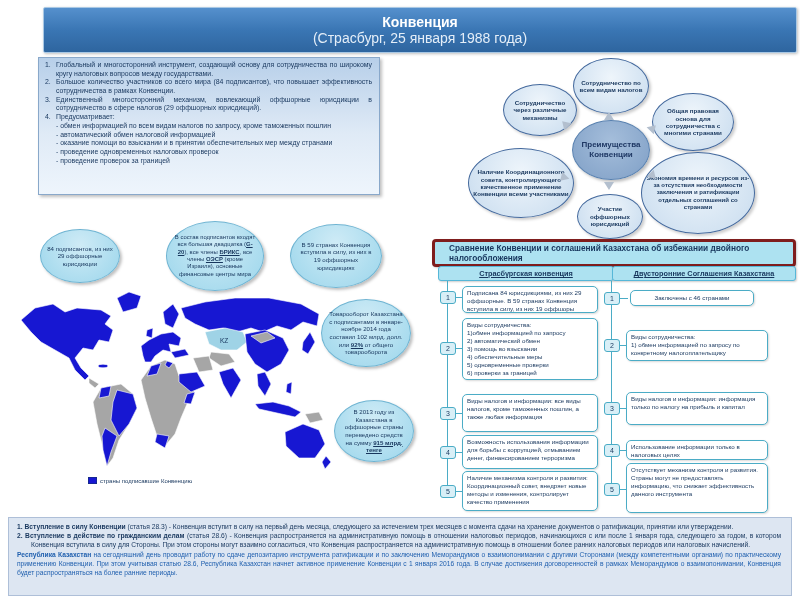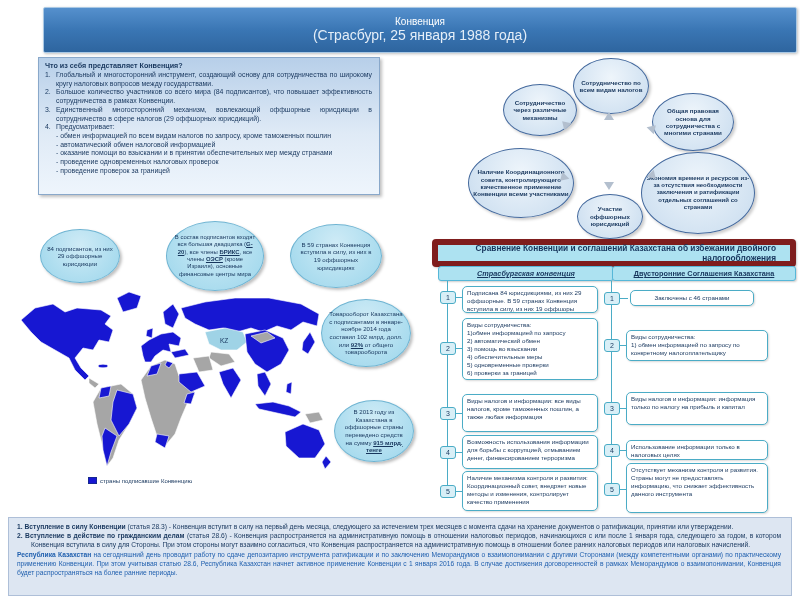--- a/index.html
+++ b/index.html
@@ -4,21 +4,21 @@
 <style>
   html,body{margin:0;padding:0;background:#ffffff;}
   .page{position:relative;width:800px;height:600px;background:#ffffff;overflow:hidden;
         font-family:"Liberation Sans",sans-serif;color:#17365d;}
 
   
   .titlebar{position:absolute;left:43px;top:7px;width:752px;height:44px;border-radius:2px;
     background:linear-gradient(180deg,#5590cd 0%,#3a76b4 50%,#2e659f 100%);
     border:1px solid #a9c8e4;box-shadow:1px 1px 3px rgba(0,0,0,.25);
     display:flex;flex-direction:column;align-items:center;justify-content:center;color:#ffffff;}
-  .t1{font-size:10px;font-weight:normal;line-height:1.15;}
+  .t1{font-size:14px;font-weight:bold;line-height:1.15;}
   .t2{font-size:12.5px;font-weight:bold;line-height:1.2;}
   .t3{font-size:14px;color:#e4eef8;line-height:1.2;}
 
   
   .about{position:absolute;left:38px;top:57px;width:342px;height:138px;box-sizing:border-box;
     background:linear-gradient(180deg,#b7cfe9 0%,#dfeaf6 55%,#eef5fc 100%);
     border:1px solid #89a8ca;box-shadow:2px 2px 3px rgba(0,0,0,.25);
     padding:3px 7px 2px 6px;font-size:6.9px;line-height:1.26;}
   .about-h{font-weight:bold;font-size:7.2px;margin-bottom:1px;}
   .pt{display:flex;text-align:justify;}
@@ -44,22 +44,22 @@
   .legend-label{font-size:6px;color:#17365d;}
 
   
   .bubble{background:radial-gradient(circle at 50% 30%,#cfebf6 0%,#a8dbee 75%,#99d2e8 100%);
     border:1px solid #6fb4d2;color:#17365d;font-size:6.1px;line-height:1.25;padding:6px;
     box-shadow:2px 2px 3px rgba(0,0,0,.25);}
   .u{font-weight:bold;text-decoration:underline;}
 
   
   .cmp-title{position:absolute;left:432px;top:239px;width:364px;height:28px;box-sizing:border-box;
-    background:#ade2f1;border:6px solid #7f1d1d;border-radius:4px;
-    display:flex;align-items:center;justify-content:center;text-align:right;
+    background:#ade2f1;border:3px solid #7f1d1d;border-radius:4px;
+    display:flex;align-items:center;justify-content:center;text-align:left;
     font-weight:bold;font-size:8.3px;line-height:1.25;padding:1px 14px;
     box-shadow:1px 1px 2px rgba(0,0,0,.2);}
   .cmp-head{position:absolute;height:15px;box-sizing:border-box;background:#ade2f1;
     border:1px solid #56b7d8;border-radius:3px;display:flex;align-items:center;justify-content:center;
     font-weight:bold;font-size:7.3px;text-decoration:underline;box-shadow:1px 1px 2px rgba(0,0,0,.2);}
   .vline{position:absolute;width:1px;background:#4bacc6;}
   .numb{position:absolute;width:16px;height:13px;box-sizing:border-box;background:#d8eff7;
     border:1px solid #4bacc6;border-radius:3px;display:flex;align-items:center;justify-content:center;
     font-size:7px;color:#17365d;}
   .numb::after{content:"";position:absolute;left:15px;top:5px;width:8px;height:1px;background:#4bacc6;}
@@ -80,21 +80,20 @@
 <body>
 
 <div class="page">
 
   <div class="titlebar">
     <div class="t1">Конвенция</div>
     <div class="t3">(Страсбург, 25 января 1988 года)</div>
   </div>
 
   <div class="about">
-    <div class="about-h">Что из себя представляет Конвенция?</div>
     <div class="pt">
         <span class="pn">1.</span>
         <span>Глобальный и многосторонний инструмент, создающий основу для сотрудничества по широкому кругу налоговых вопросов между государствами.</span>
       </div>
     <div class="pt">
         <span class="pn">2.</span>
         <span>Большое количество участников со всего мира (84 подписантов), что повышает эффективность сотрудничества в рамках Конвенции.</span>
       </div>
     <div class="pt">
         <span class="pn">3.</span>
@@ -110,20 +109,21 @@
     <div class="sub">- проведение одновременных налоговых проверок</div>
     <div class="sub">- проведение проверок за границей</div>
   </div>
 
   <div class="oval benefit" style="left:573px;top:58px;width:76px;height:56px;">Сотрудничество по всем видам налогов</div>
   <div class="oval benefit" style="left:652px;top:93px;width:82px;height:58px;">Общая правовая основа для сотрудничества с многими странами</div>
   <div class="oval benefit" style="left:641px;top:152px;width:114px;height:82px;font-size:6px;">Экономия времени и ресурсов из-за отсутствия необходимости заключения и ратификации отдельных соглашений со странами</div>
   <div class="oval benefit" style="left:577px;top:194px;width:66px;height:45px;">Участие оффшорных юрисдикций</div>
   <div class="oval benefit" style="left:468px;top:148px;width:106px;height:70px;">Наличие Координационного совета, контролирующего качественное применение Конвенции всеми участниками</div>
   <div class="oval benefit" style="left:503px;top:84px;width:74px;height:52px;">Сотрудничество через различные механизмы</div>
+  <div class="oval bcenter" style="left:572px;top:120px;width:78px;height:60px;">Преимущества Конвенции</div>
   <div class="arr" style="left:604px;top:112px;"></div>
   <div class="arr" style="left:560px;top:120px;transform:rotate(-45deg);"></div>
   <div class="arr" style="left:648px;top:124px;transform:rotate(45deg);"></div>
   <div class="arr" style="left:648px;top:172px;transform:rotate(135deg);"></div>
   <div class="arr" style="left:558px;top:174px;transform:rotate(-135deg);"></div>
   <div class="arr" style="left:604px;top:182px;transform:rotate(180deg);"></div>
 
   <div class="mapwrap">
     <svg width="330" height="190" viewBox="0 0 330 190">
       <path d="M112,12 L124,6 L136,10 L132,22 L118,26 Z" fill="#1717d2"></path>
@@ -174,21 +174,21 @@
   </div>
   <div class="oval bubble" style="left:290px;top:224px;width:92px;height:64px;">В 59 странах Конвенция вступила в силу, из них в 19 оффшорных юрисдикциях</div>
   <div class="oval bubble" style="left:321px;top:299px;width:90px;height:68px;">
     <span><span>Товарооборот Казахстана с подписантами в январе-ноябре 2014 года составил 102 млрд. долл. или </span><span class="u">92%</span><span> от общего товарооборота</span></span>
   </div>
   <div class="oval bubble" style="left:334px;top:400px;width:80px;height:62px;">
     <span><span>В 2013 году из Казахстана в оффшорные страны переведено средств на сумму </span><span class="u">915 млрд. тенге</span><span></span></span>
   </div>
 
   <div class="cmp-title">Сравнение Конвенции и соглашений Казахстана об избежании двойного налогообложения</div>
-  <div class="cmp-head" style="left:438px;top:266px;width:176px;font-style:italic;">Страсбургская конвенция</div>
+  <div class="cmp-head" style="left:438px;top:266px;width:176px;">Страсбургская конвенция</div>
   <div class="cmp-head" style="left:612px;top:266px;width:184px;">Двусторонние Соглашения Казахстана</div>
   <div class="vline" style="left:447px;top:281px;height:210px;"></div>
   <div class="vline" style="left:611px;top:281px;height:208px;"></div>
 
   <div class="numb" style="left:440px;top:291px;">1</div>
   <div class="numb" style="left:440px;top:342px;">2</div>
   <div class="numb" style="left:440px;top:407px;">3</div>
   <div class="numb" style="left:440px;top:446px;">4</div>
   <div class="numb" style="left:440px;top:485px;">5</div>
 

